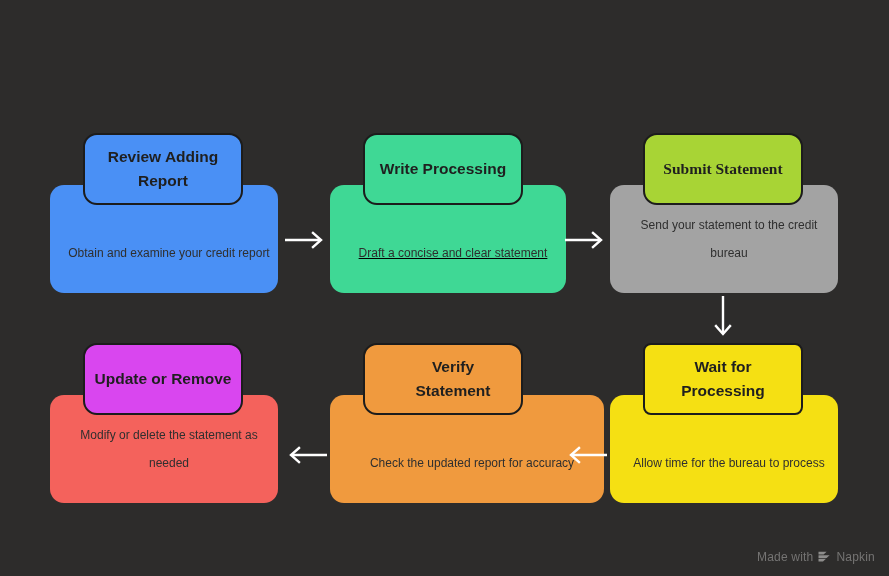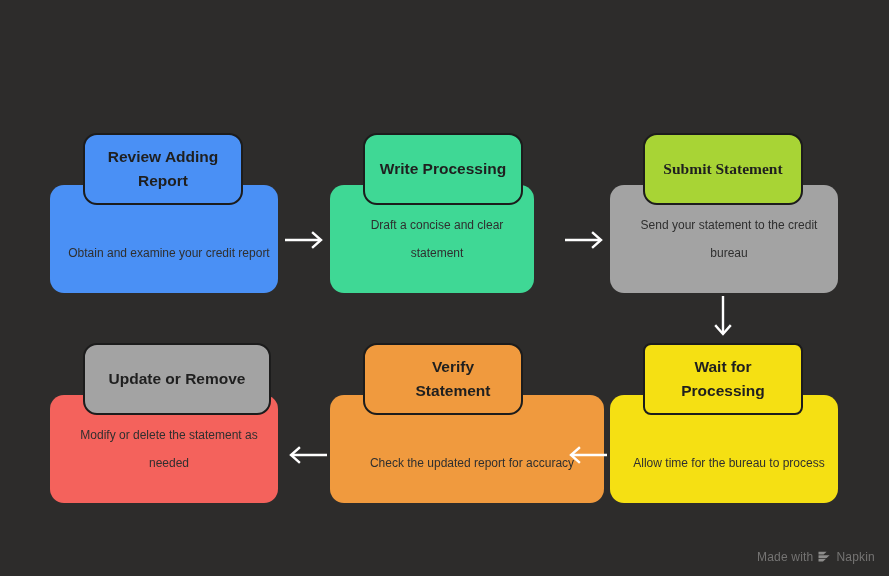--- a/index.html
+++ b/index.html
@@ -108,21 +108,21 @@
   <div class="node">
     <div class="node-body" style="left:50px; top:185px; width:228px; height:108px; background:#4a90f5;">
       <div class="node-body-text">Obtain and examine your credit report</div>
     </div>
     <div class="node-header" style="left:83px; top:133px; width:160px; height:72px; background:#4a90f5;">
       <div class="node-header-text">Review Adding Report</div>
     </div>
   </div>
 
   <div class="node">
-    <div class="node-body" style="left:330px; top:185px; width:204px; height:108px; background:#3fd895;">
+    <div class="node-body" style="left:330px; top:185px; width:236px; height:108px; background:#3fd895;text-decoration:underline;">
       <div class="node-body-text">Draft a concise and clear statement</div>
     </div>
     <div class="node-header" style="left:363px; top:133px; width:160px; height:72px; background:#3fd895;">
       <div class="node-header-text">Write Processing</div>
     </div>
   </div>
 
   <div class="node">
     <div class="node-body" style="left:610px; top:185px; width:228px; height:108px; background:#a3a3a3;">
       <div class="node-body-text">Send your statement to the credit bureau</div>
@@ -147,21 +147,21 @@
     </div>
     <div class="node-header" style="left:363px; top:343px; width:160px; height:72px; background:#f09a3e;padding-left:20px;">
       <div class="node-header-text">Verify Statement</div>
     </div>
   </div>
 
   <div class="node">
     <div class="node-body" style="left:50px; top:395px; width:228px; height:108px; background:#f4625c;">
       <div class="node-body-text">Modify or delete the statement as needed</div>
     </div>
-    <div class="node-header" style="left:83px; top:343px; width:188px; height:72px; background:#a3a3a3;">
+    <div class="node-header" style="left:83px; top:343px; width:160px; height:72px; background:#d946ef;">
       <div class="node-header-text">Update or Remove</div>
     </div>
   </div>
 
   <svg class="arrow" style="left:284px; top:228px;" width="44" height="24" viewBox="0 0 44 24">
     <path d="M1 12 H36" stroke="#ffffff" stroke-width="2.4" fill="none" stroke-linecap="butt"></path>
     <path d="M29 5 L37 12 L29 19" stroke="#ffffff" stroke-width="2.4" fill="none" stroke-linecap="square" stroke-linejoin="miter"></path>
   </svg>
 
   <svg class="arrow" style="left:564px; top:228px;" width="44" height="24" viewBox="0 0 44 24">

